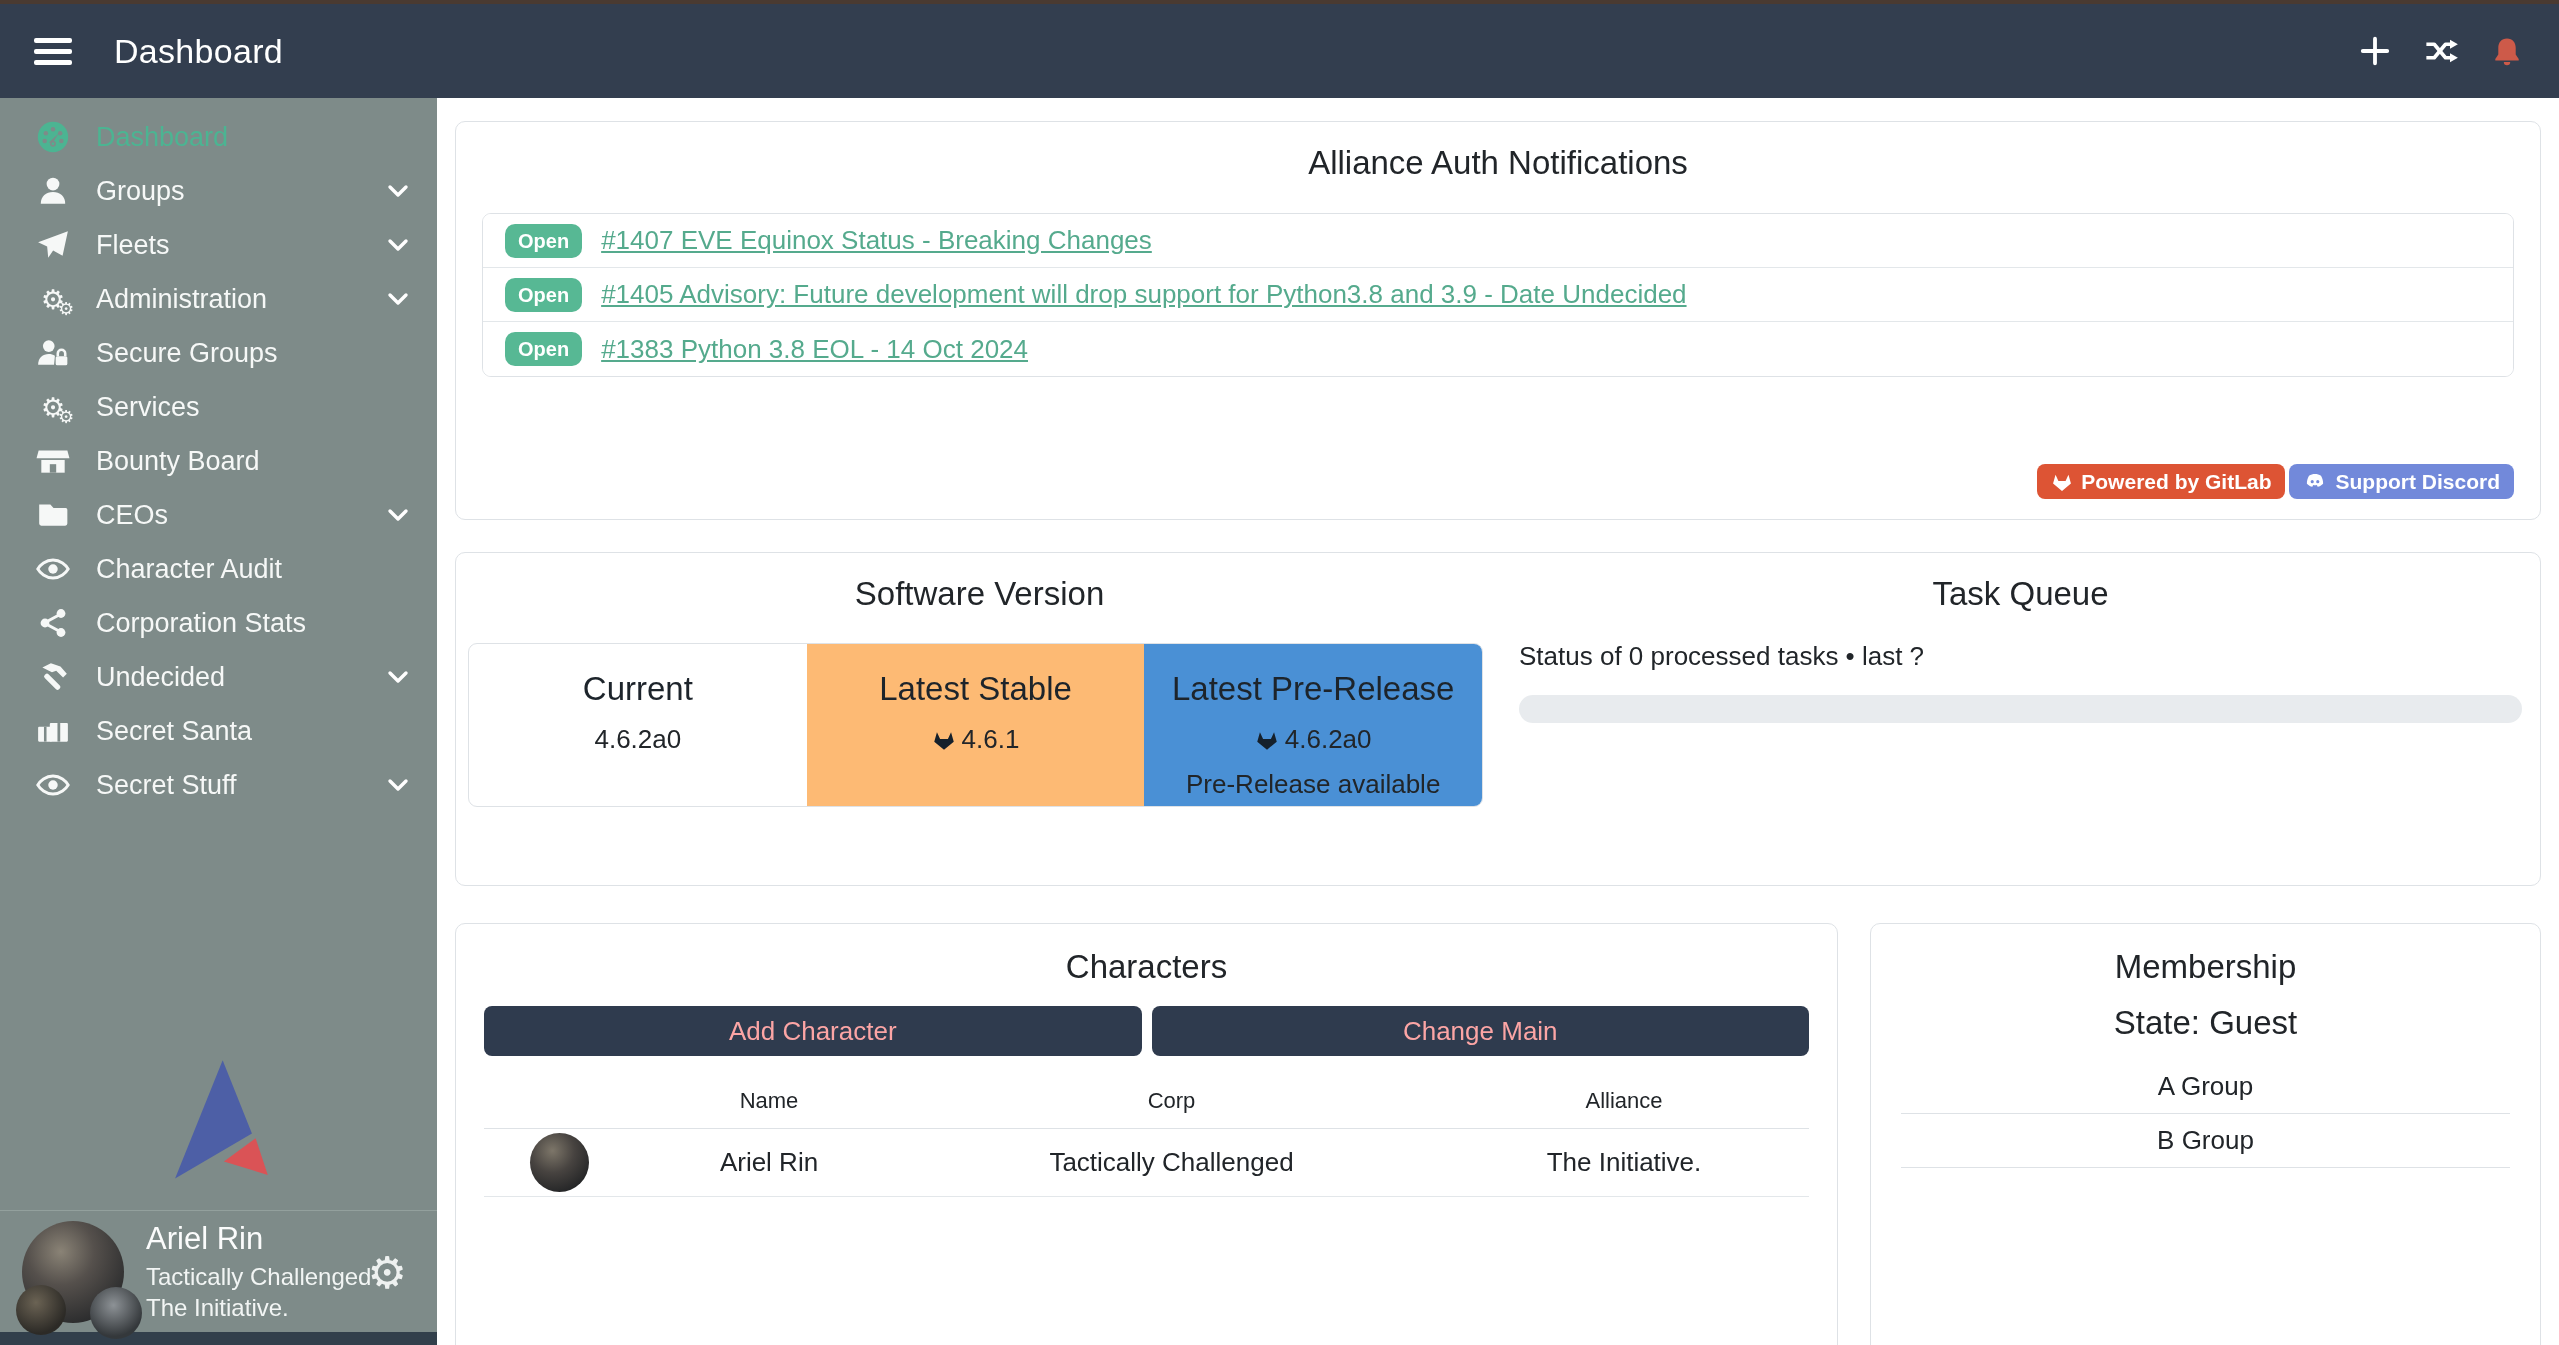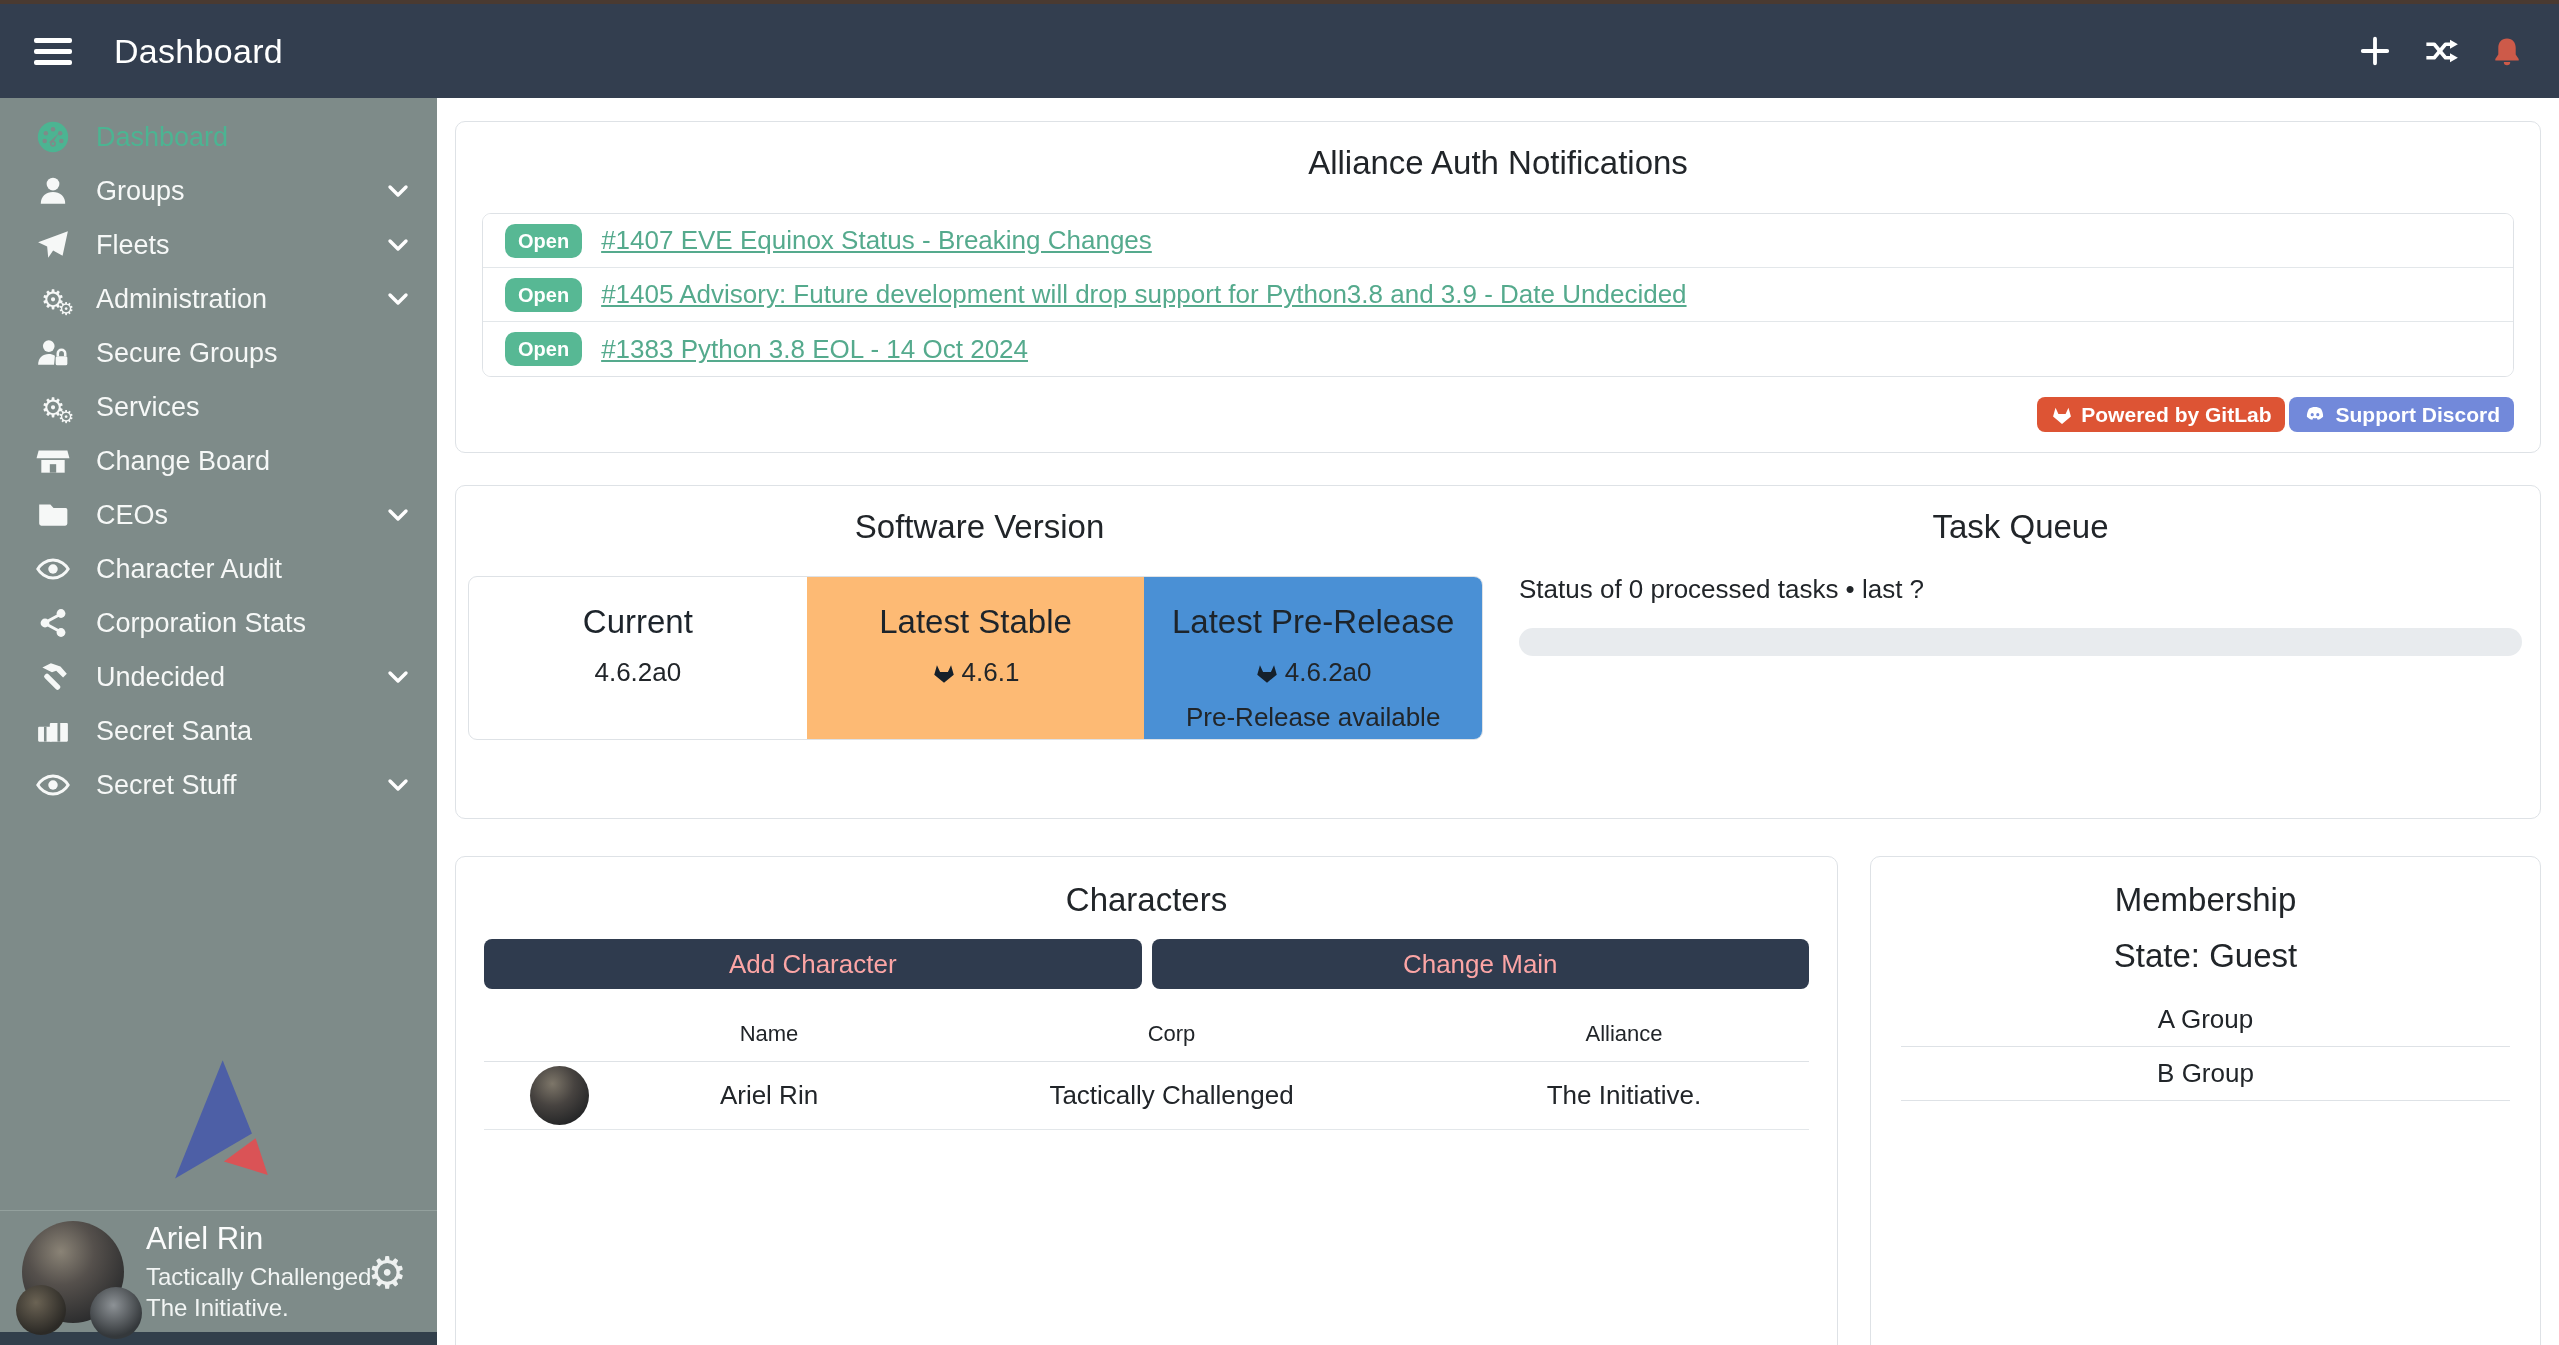--- a/index.html
+++ b/index.html
@@ -45,21 +45,21 @@
   .user-sub { font-size:24px; margin-top:3px; color:#f2f5f4; }
   .user-gear { position:absolute; right:30px; top:50%; transform:translateY(-50%); }
   .side-strip { height:13px; background:#323f4b; }
 
   
   .main { flex:1; background:#fff; padding:23px 18px 0 18px; }
   .panel { background:#fff; border:1px solid #dee2e6; border-radius:10px; }
   .panel-title { font-size:33px; font-weight:500; text-align:center; color:#212529; }
 
   
-  .p-notif { padding:22px 26px 20px 26px; height:332px; display:flex; flex-direction:column; }
+  .p-notif { padding:22px 26px 20px 26px; height:399px; display:flex; flex-direction:column; }
   .notif-list { border:1px solid #dee2e6; border-radius:9px; margin-top:31px; overflow:hidden; }
   .notif-row { height:54px; display:flex; align-items:center; padding:0 22px; border-bottom:1px solid #e3e7ea; background:#fff; }
   .notif-row:last-child { border-bottom:none; }
   .badge-open { background:#57b894; color:#fff; font-size:20px; font-weight:bold;
     padding:7px 13px; border-radius:10px; margin-right:19px; line-height:1; }
   .notif-link { color:#55aa8d; font-size:26px; text-decoration:underline; cursor:pointer; }
   .notif-footer { margin-top:auto; display:flex; justify-content:flex-end; gap:4px; }
   .shield { height:35px; display:flex; align-items:center; gap:8px; color:#fff;
     font-size:21px; font-weight:bold; padding:0 14px; border-radius:8px; cursor:pointer; }
   .shield.gitlab { background:#dd5434; }
@@ -223,21 +223,21 @@
       </div>
 
       <div class="menu-item">
         <span class="icn">
           <svg width="34" height="34" viewBox="0 0 32 32" fill="currentColor">
             <path d="M2.5 6h27l2 7.5h-31z"></path>
               <path d="M5 15h22v12H5z"></path>
               <rect x="13" y="19" width="6" height="8" fill="#7e8b89"></rect>
           </svg>
         </span>
-        <span class="lbl">Change Board</span>
+        <span class="lbl">Bounty Board</span>
       </div>
 
       <div class="menu-item">
         <span class="icn">
           <svg width="34" height="34" viewBox="0 0 32 32" fill="currentColor">
               <path d="M3 6h10.5l3 3.5H28a1.5 1.5 0 011.5 1.5v13a2 2 0 01-2 2H5a2 2 0 01-2-2z"></path>
             </svg>
         </span>
         <span class="lbl">CEOs</span>
         <span class="chev">

